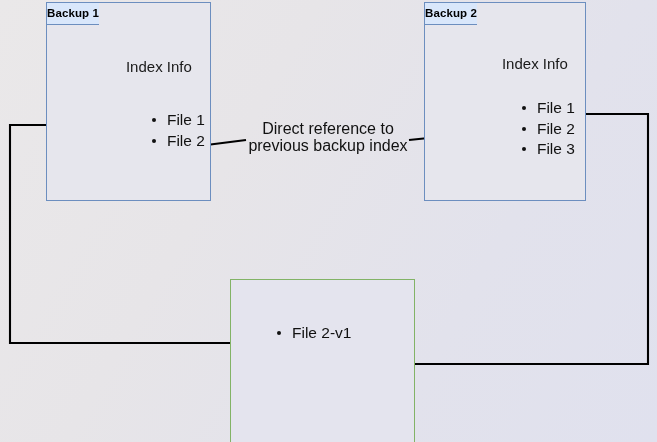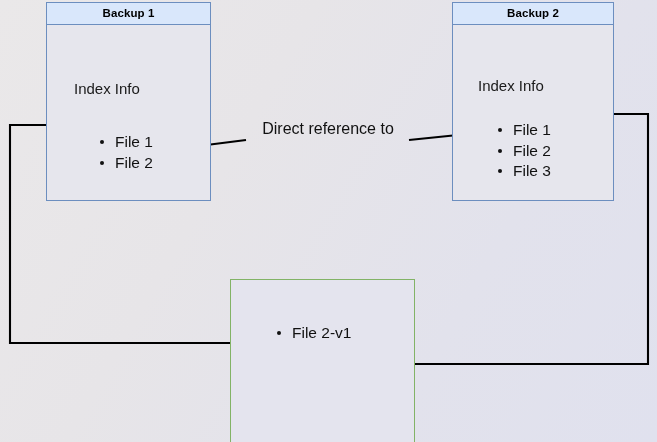--- a/index.html
+++ b/index.html
@@ -17,21 +17,21 @@
   #canvas {
     position: absolute;
     inset: 0;
   }
   .node {
     position: absolute;
     box-sizing: border-box;
     border: 1px solid #6c8ebf;
     background: #e6e6ed;
     display: flex;
-    flex-direction: column;
+    flex-direction: row;
   }
   .node-header {
     box-sizing: border-box;
     border-bottom: 1px solid #6c8ebf;
     background: #d9e7fb;
     font-size: 11.5px;
     font-weight: bold;
     color: #000;
     text-align: center;
     line-height: 21px;
@@ -54,21 +54,21 @@
   .node.green .node-body {
     background: #e4e4ee;
   }
   #box-backup1 {
     left: 46px;
     top: 2px;
     width: 165px;
     height: 199px;
   }
   #box-backup2 {
-    left: 452px;
+    left: 424px;
     top: 2px;
     width: 162px;
     height: 199px;
   }
   #box-dedup {
     left: 230px;
     top: 279px;
     width: 185px;
     height: 166px;
   }
@@ -177,13 +177,14 @@
 <div class="node green" id="box-dedup">
   <div class="node-body">
     <ul class="bullet-list" id="dd-files">
       <li>File 2-v1</li>
     </ul>
   </div>
 </div>
 
 <div class="edge-label" id="label-direct-ref">
   <div>Direct reference to</div>
+  <div>previous backup index</div>
 </div>
 
 </body></html>

